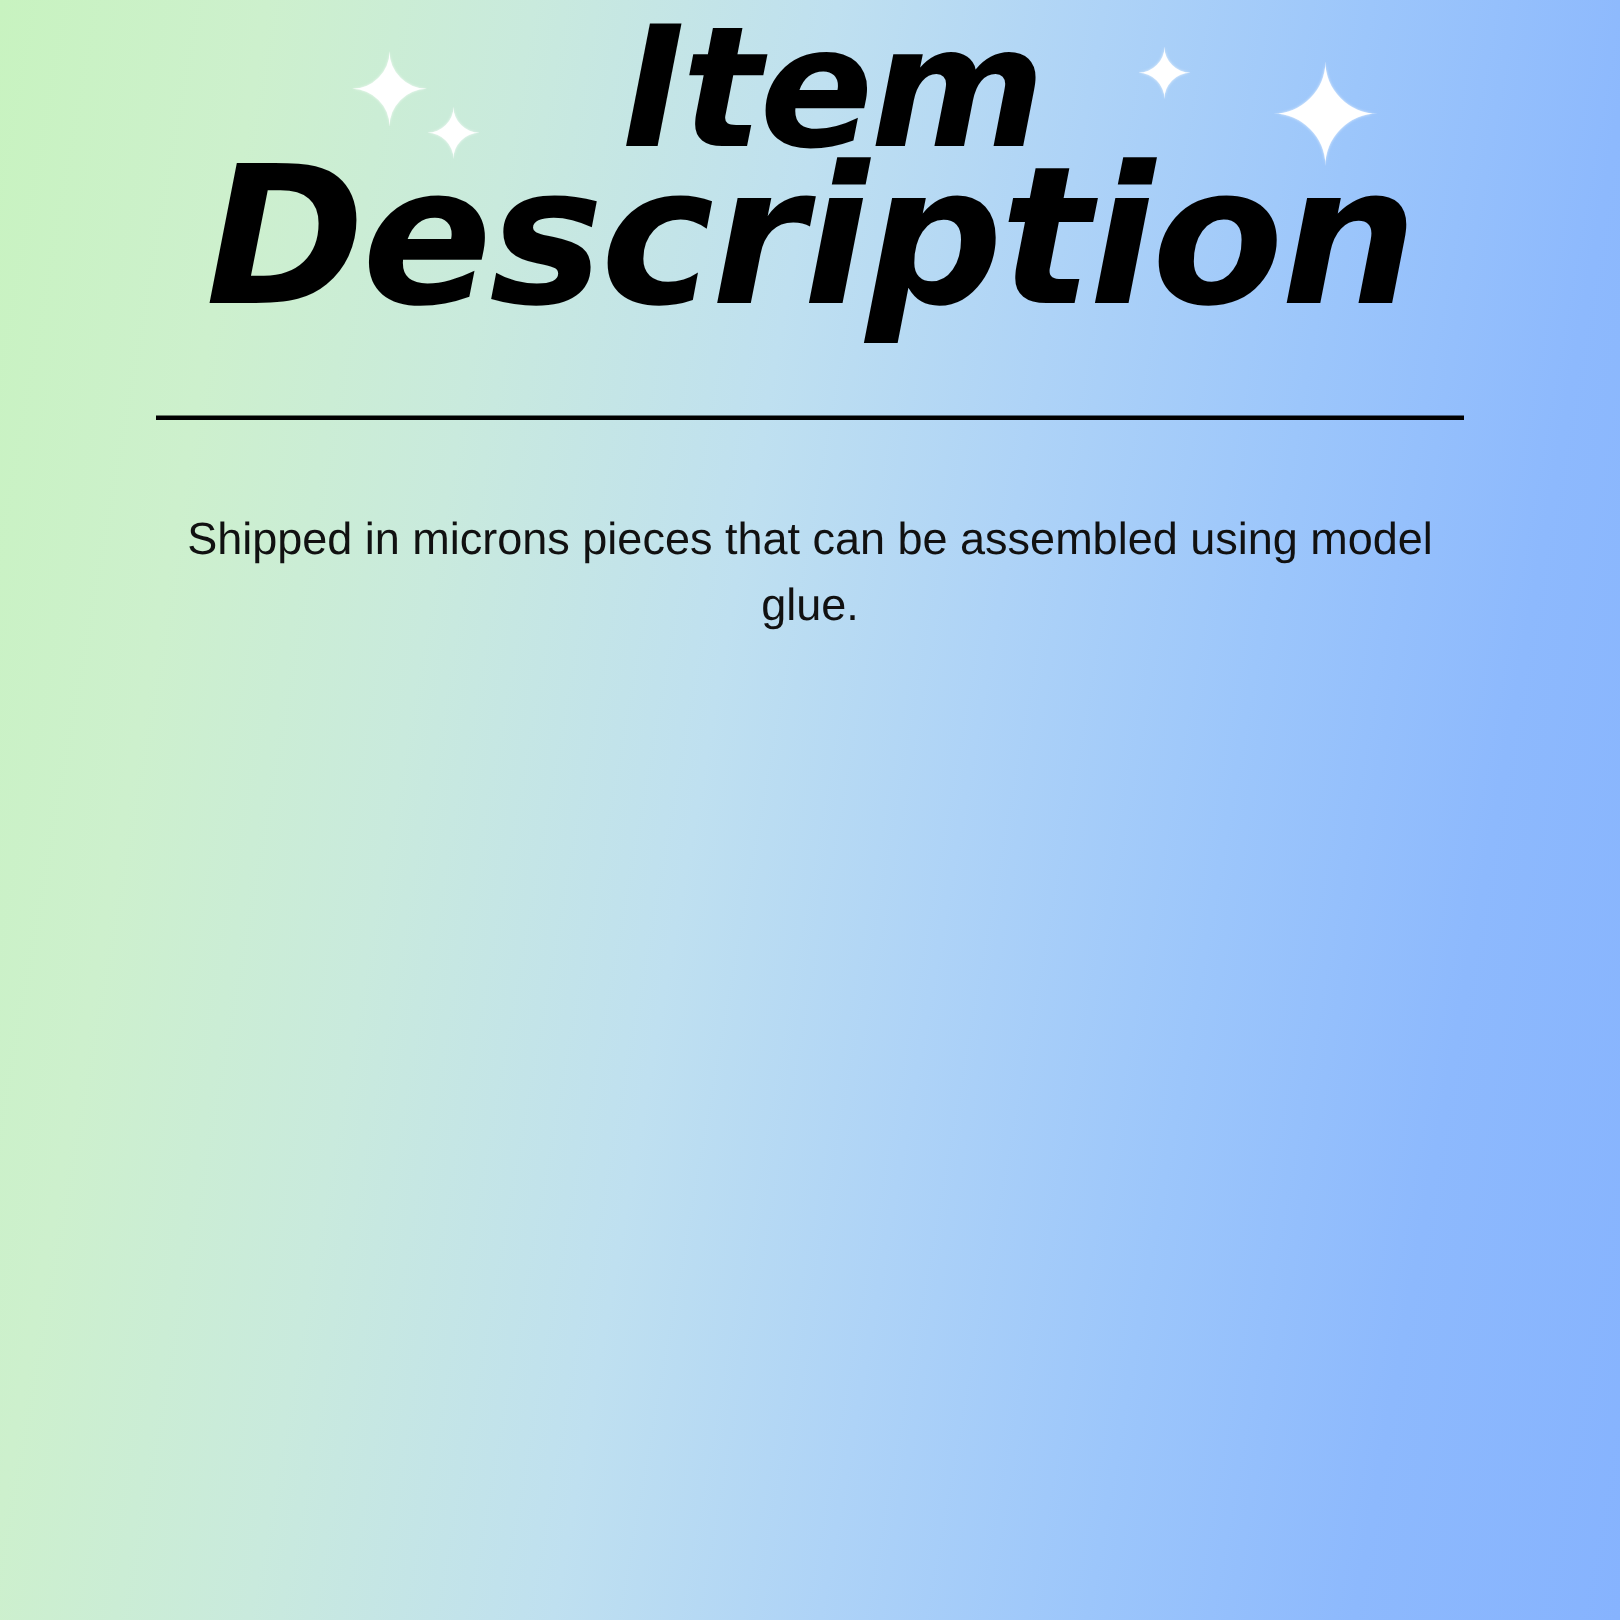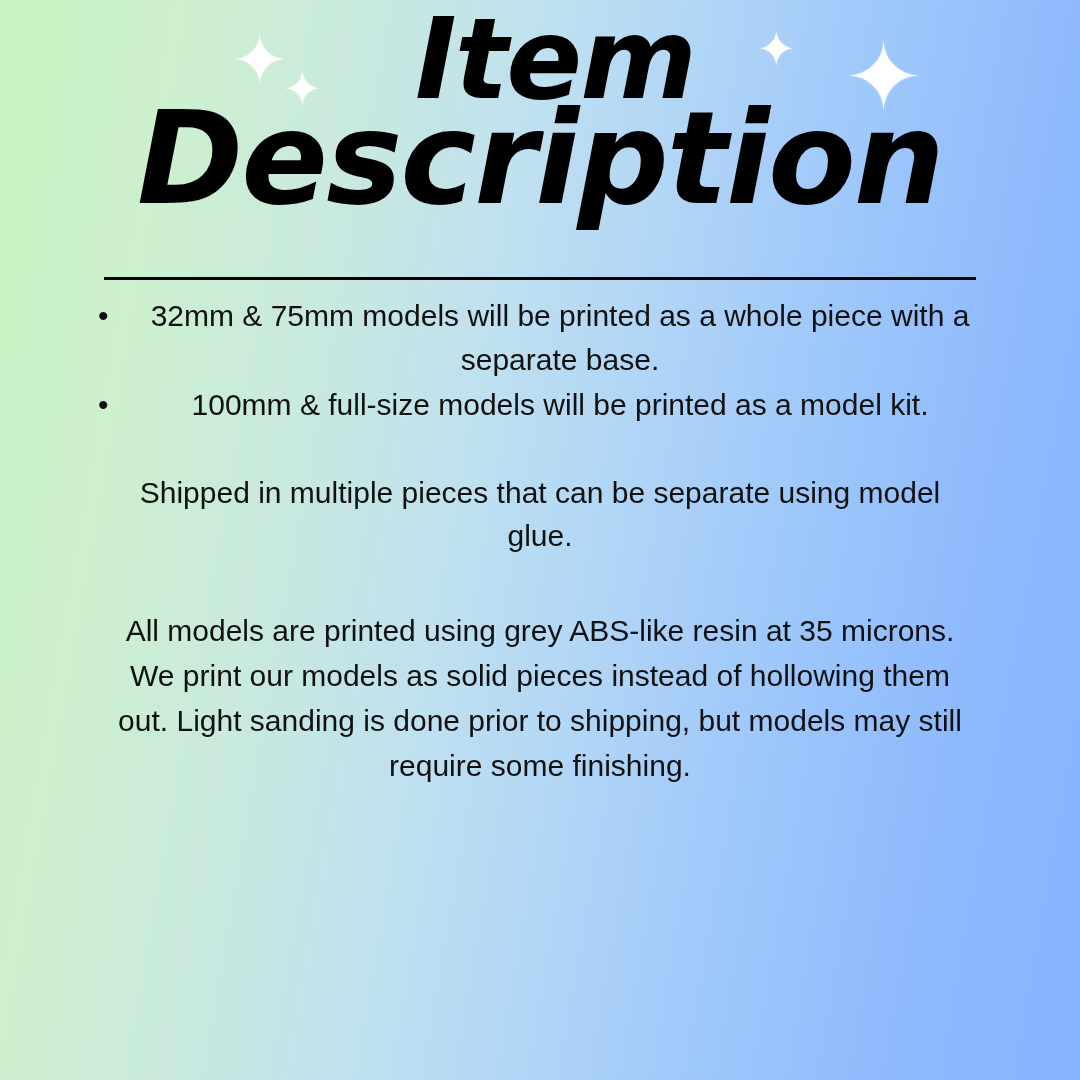--- a/index.html
+++ b/index.html
@@ -125,26 +125,21 @@
     <span class="sparkle sp3">✦</span>
     <span class="sparkle sp4">✦</span>
 
     <div class="title-line title-line-1">Item</div>
     <div class="title-line title-line-2">Description</div>
     <div class="title-rule"></div>
   </div>
 
   <div class="content">
 
-    <ul class="bullets">
-      <li>32mm &amp; 75mm models will be printed as a whole piece with a separate base.</li>
-      <li>100mm &amp; full-size models will be printed as a model kit.</li>
-    </ul>
 
 
     <div class="section">
-      <div class="section-body">Shipped in multiple pieces that can be separate using model glue.</div>
+      <div class="section-body">Shipped in microns pieces that can be assembled using model glue.</div>
     </div>
 
-    <div class="footnote">All models are printed using grey ABS-like resin at 35 microns. We print our models as solid pieces instead of hollowing them out. Light sanding is done prior to shipping, but models may still require some finishing.</div>
 
   </div>
 </div>
 
 </body></html>

